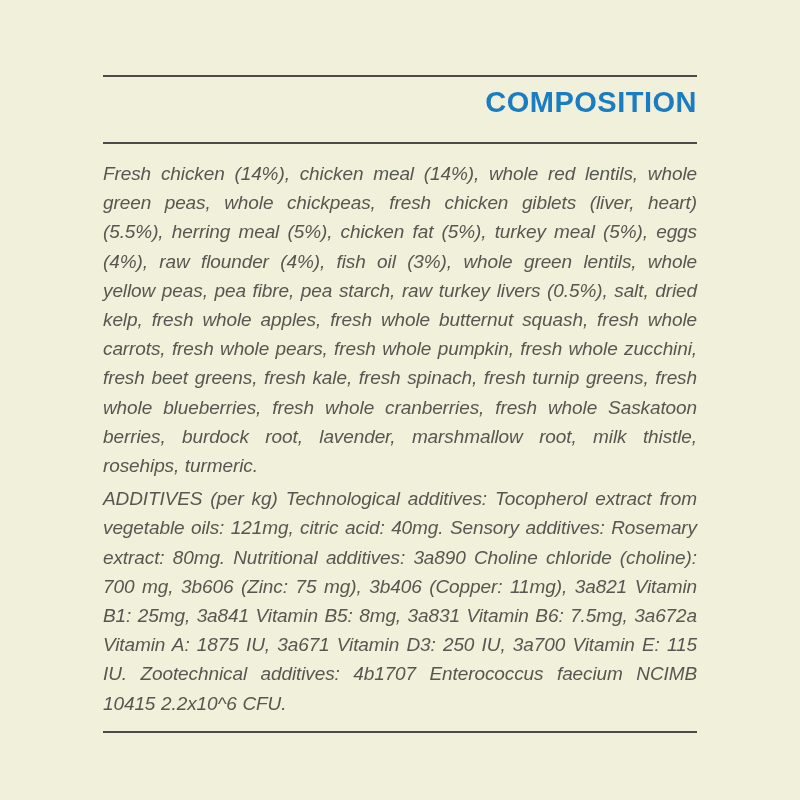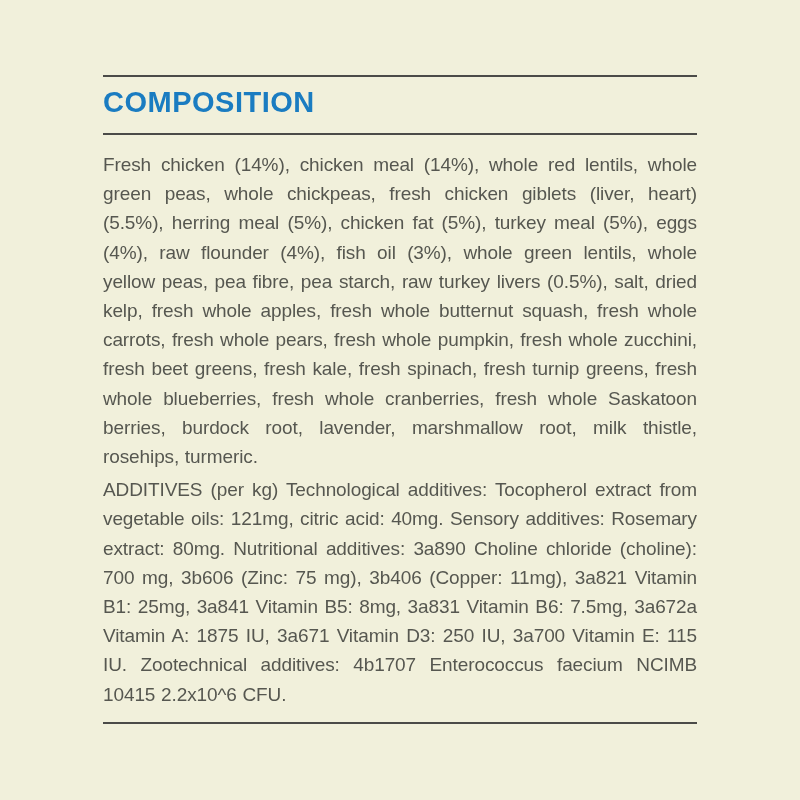--- a/index.html
+++ b/index.html
@@ -27,30 +27,32 @@
   }
   .rule-top {
     margin-top: 75px;
   }
   .section-title {
     color: #1a7cc1;
     font-size: 29px;
     line-height: 30px;
     font-weight: 700;
     letter-spacing: 0.5px;
-    margin: 10px 0 16px 0;
+    margin: 10px 0 25px 0;
+    text-align: right;
   }
   .body-text {
     color: #565750;
     font-size: 19px;
     line-height: 29.2px;
     text-align: justify;
     letter-spacing: -0.1px;
     word-spacing: 0.5px;
     margin: 0;
+    font-style: italic;
   }
   .para-ingredients {
     margin-top: 15px;
   }
   .para-additives {
     margin-top: 4px;
   }
   .rule-bottom {
     margin-top: 13px;
   }

